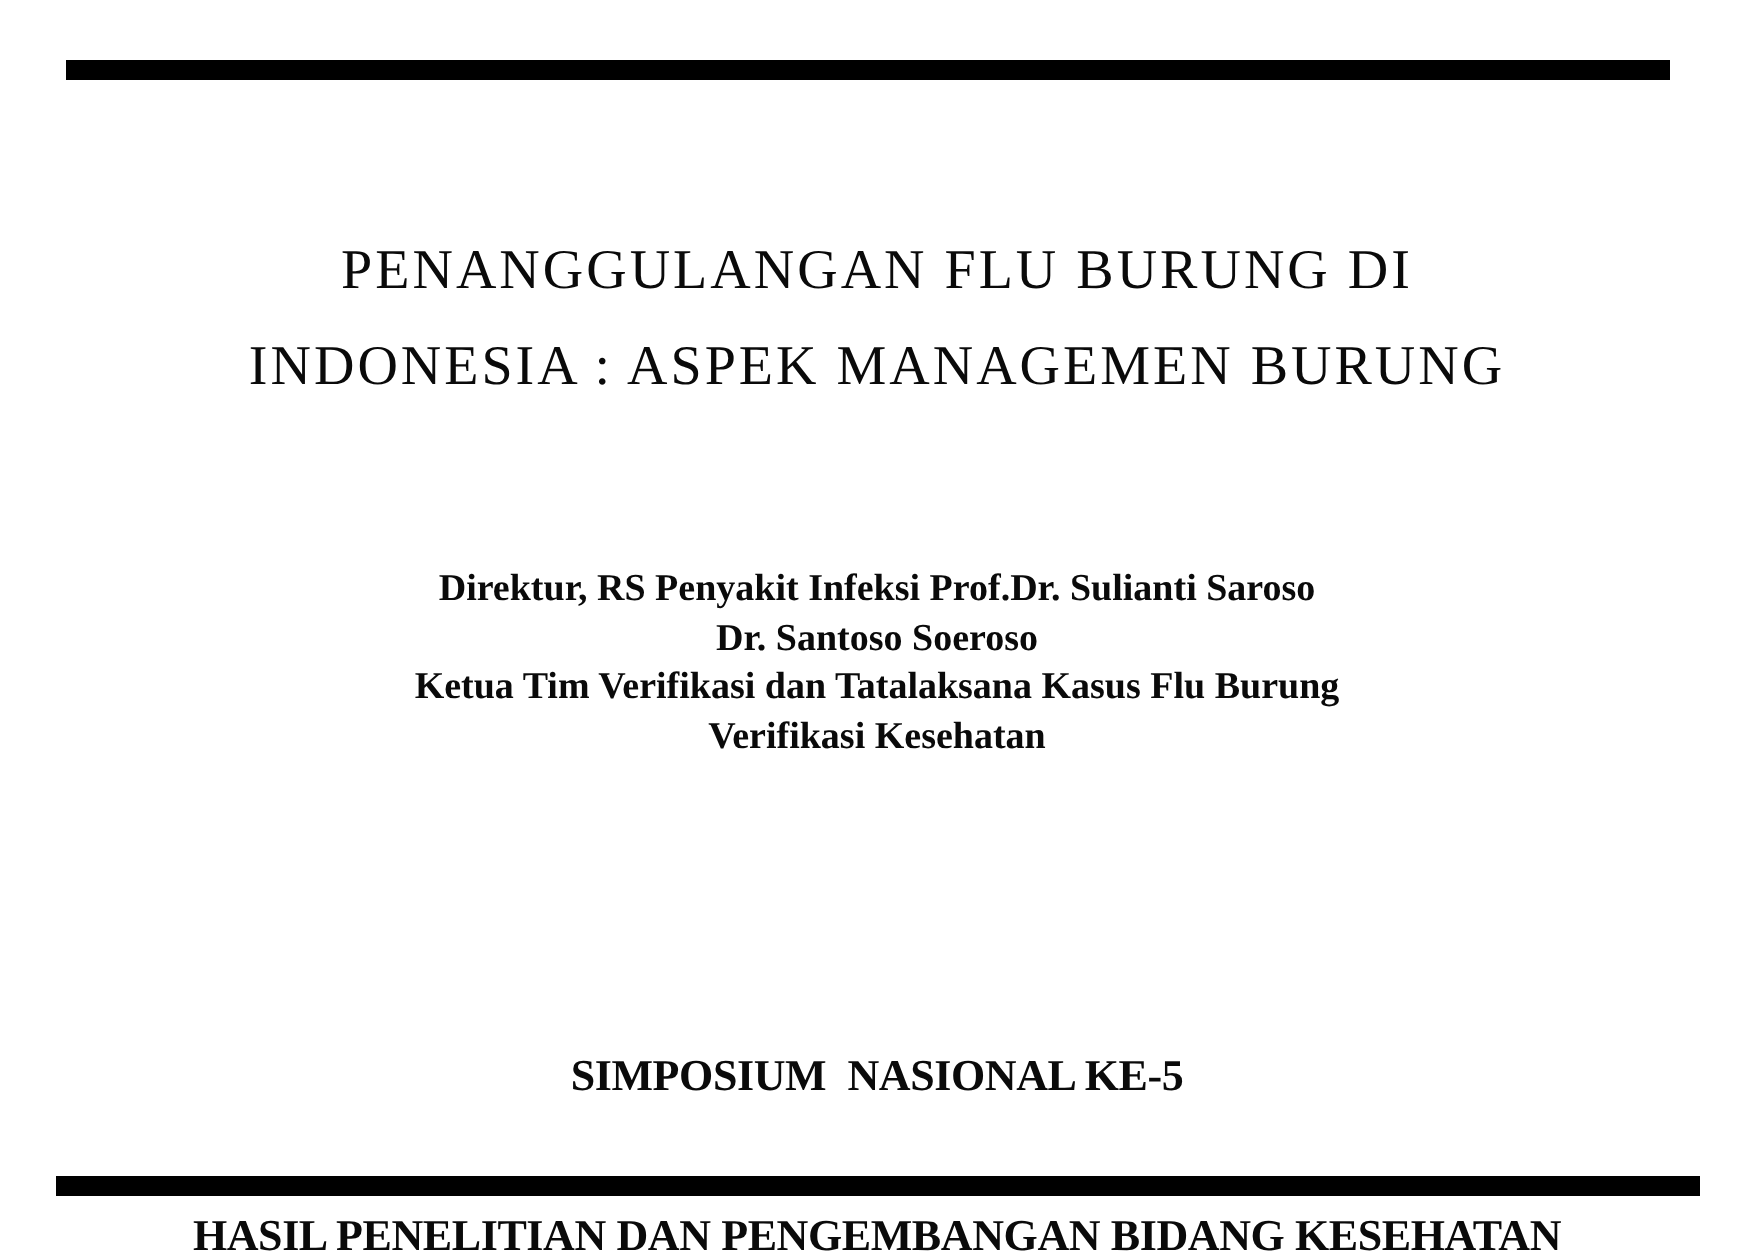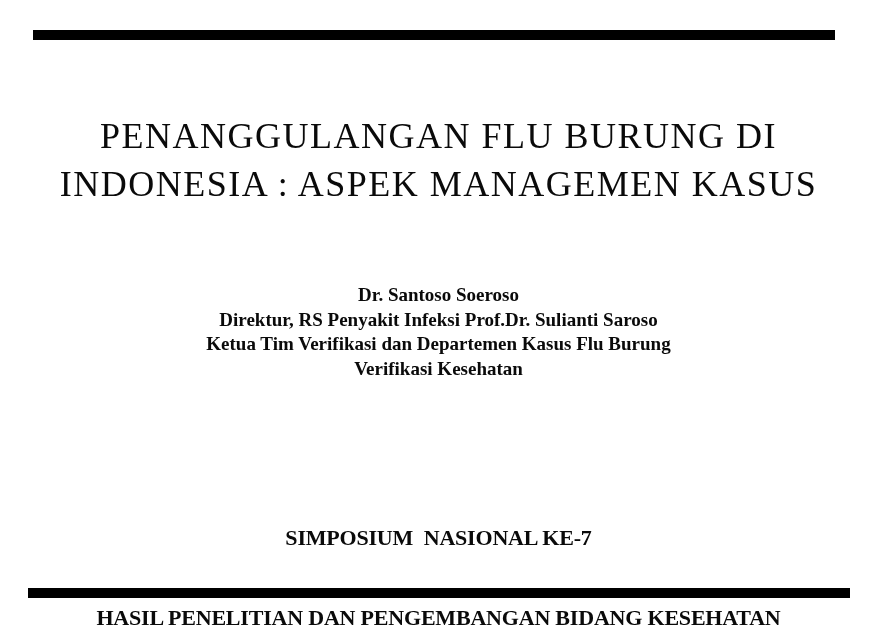--- a/index.html
+++ b/index.html
@@ -30,21 +30,21 @@
     left: 28px;
     top: 588px;
     width: 822px;
   }
   .title-block {
     position: absolute;
     left: 0;
     right: 0;
     top: 112px;
     text-align: center;
-    font-size: 36px;
+    font-size: 28px;
     font-weight: normal;
     letter-spacing: 1.5px;
     line-height: 48px;
     color: #0a0a0a;
   }
   .author-block {
     position: absolute;
     left: 0;
     right: 0;
     top: 283px;
@@ -73,31 +73,31 @@
 </style>
 </head>
 <body>
 
 <div class="slide">
 
   <div class="rule rule-top"></div>
 
   <div class="title-block">
     <span class="line">PENANGGULANGAN FLU BURUNG DI</span>
-    <span class="line">INDONESIA : ASPEK MANAGEMEN KASUS</span>
+    <span class="line">INDONESIA : ASPEK MANAGEMEN BURUNG</span>
   </div>
 
   <div class="author-block">
+    <span class="line">Direktur, RS Penyakit Infeksi Prof.Dr. Sulianti Saroso</span>
     <span class="line">Dr. Santoso Soeroso</span>
-    <span class="line">Direktur, RS Penyakit Infeksi Prof.Dr. Sulianti Saroso</span>
-    <span class="line">Ketua Tim Verifikasi dan Departemen Kasus Flu Burung</span>
+    <span class="line">Ketua Tim Verifikasi dan Tatalaksana Kasus Flu Burung</span>
     <span class="line">Verifikasi Kesehatan</span>
   </div>
 
   <div class="event-block">
-    <span class="line">SIMPOSIUM  NASIONAL KE-7</span>
+    <span class="line">SIMPOSIUM  NASIONAL KE-5</span>
     <span class="line">HASIL PENELITIAN DAN PENGEMBANGAN BIDANG KESEHATAN</span>
     
   </div>
 
   <div class="rule rule-bottom"></div>
 
 </div>
 
 </body></html>

